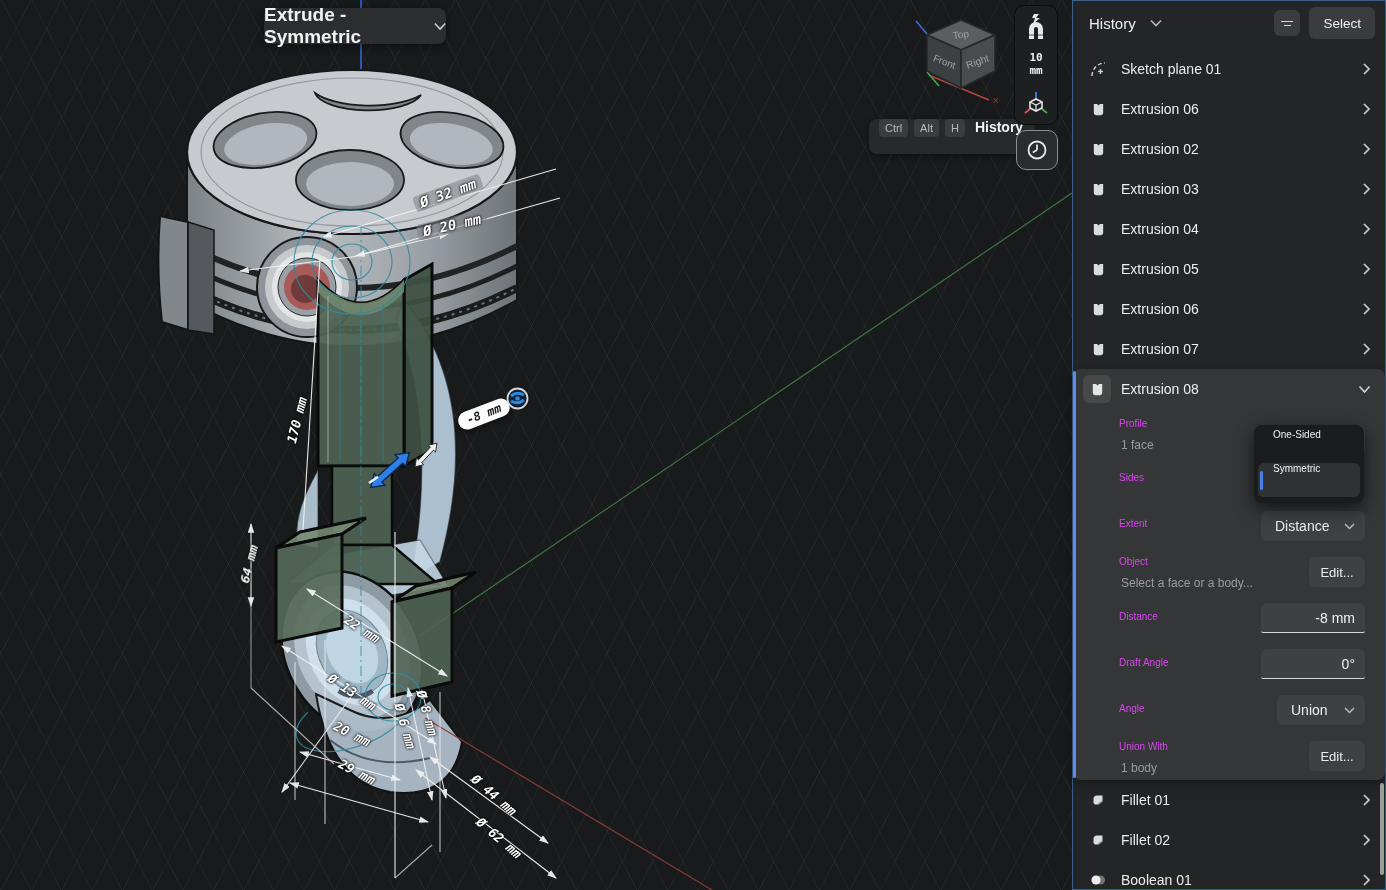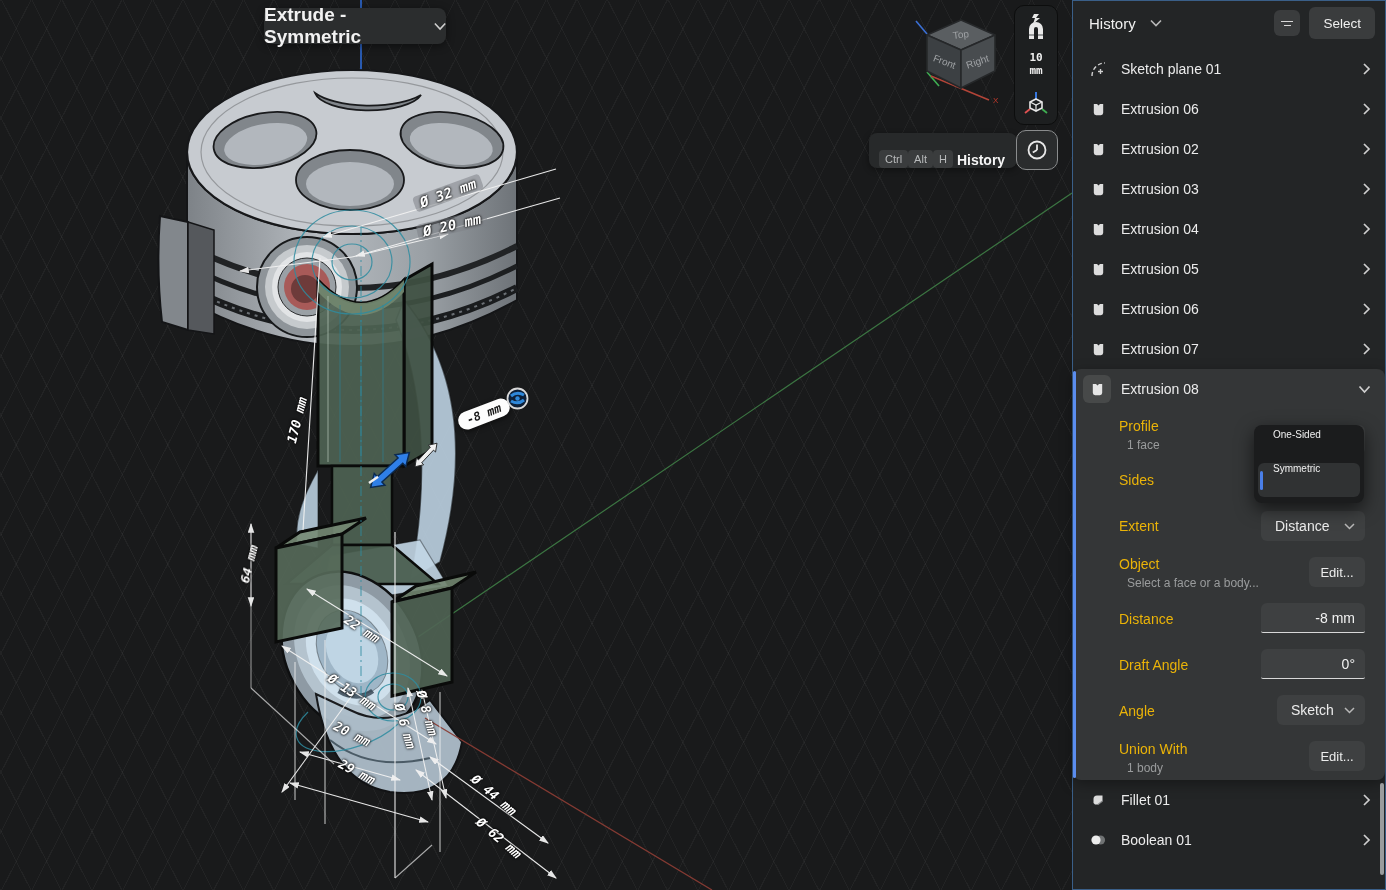--- a/index.html
+++ b/index.html
@@ -33,22 +33,22 @@
 
   .toolbar { position:absolute; left:1014px; top:5px; width:44px; height:120px; z-index:8;
     background:#1d1f20; border:1px solid #0c0d0d; border-radius:10px; display:flex;
     flex-direction:column; align-items:center; justify-content:space-between; padding:8px 0; }
   .snap-text { color:#f0f0f0; font:bold 11px "DejaVu Sans Mono", monospace; text-align:center; line-height:1.15; }
 
   .clock-btn { position:absolute; left:1016px; top:130px; width:42px; height:40px; z-index:8;
     background:#2a2c2d; border:1.5px solid #8a8c8d; border-radius:10px; display:flex;
     align-items:center; justify-content:center; cursor:pointer; }
 
-  .hint { position:absolute; left:869px; top:133px; height:35px; z-index:7; background:#27292a;
-    border-radius:8px; display:flex; align-items:flex-end; padding:0 12px 0 10px; 
+  .hint { position:absolute; left:869px; top:119px; height:35px; z-index:7; background:#27292a;
+    border-radius:8px; display:flex; align-items:flex-start; padding:0 12px 0 10px; gap:6px;
     box-shadow:0 2px 6px rgba(0,0,0,.4); }
   .key { background:#3a3c3d; color:#b8babb; font-size:11px; border-radius:4px; padding:3px 6px; }
   .hint .hl { color:#f5f5f5; font-size:14px; font-weight:bold; margin-left:4px; }
 
   .navcube { position:absolute; left:915px; top:12px; width:92px; height:92px; z-index:7; cursor:pointer; }
   .cube-label { fill:#9fa2a5; font-size:10px; font-family:"Liberation Sans",sans-serif; }
 
   .sphere-btn { position:absolute; left:506px; top:387px; width:23px; height:23px; z-index:6; cursor:pointer; }
 
   
@@ -76,22 +76,22 @@
     box-shadow:0 4px 14px rgba(0,0,0,.35); }
   .exp-accent { position:absolute; left:0; top:2px; width:3px; height:407px; background:#5b8def;
     border-radius:2px; z-index:3; }
   .exp-head { position:absolute; left:0; top:0; width:100%; height:40px; display:flex;
     align-items:center; padding:0 14px 0 10px; cursor:pointer; }
   .icon-chip { width:28px; height:28px; background:#474949; border-radius:6px; display:flex;
     align-items:center; justify-content:center; }
   .exp-head .rlabel { margin-left:10px; font-size:14px; }
   .exp-head .chev { margin-left:auto; }
 
-  .prow-label { position:absolute; left:46px; font-size:14px; color:#eab308; }
-  .prow-sub { position:absolute; left:54px; font-size:12px; color:#9a9c9d; }
+  .prow-label { position:absolute; left:46px; font-size:10px; color:#d946ef; }
+  .prow-sub { position:absolute; left:48px; font-size:12px; color:#9a9c9d; }
   .ctrl { position:absolute; right:20px; background:#3e4041; border-radius:6px; border:none;
     color:#ececec; font-size:13px; display:flex; align-items:center; justify-content:center;
     cursor:pointer; font-family:inherit; }
   .ctrl.dd { justify-content:space-between; padding:0 10px 0 14px; font-size:14px; }
   .inputbox { position:absolute; right:20px; width:104px; height:30px; background:#3e4041;
     border:none; border-bottom:1.5px solid #d8d8d8; border-radius:6px 6px 2px 2px; color:#f2f2f2;
     font-size:14px; text-align:right; padding:0 10px; font-family:inherit; }
 
   .popup { position:absolute; left:181px; top:56px; width:110px; height:78px; background:#1b1c1d;
     border-radius:8px; box-shadow:0 6px 18px rgba(0,0,0,.6); z-index:10; padding:4px; }
@@ -486,21 +486,21 @@
         <button class="ctrl" style="top:188px; width:56px; height:30px;">Edit...</button>
 
         <span class="prow-label" style="top:242px">Distance</span>
         <input class="inputbox" style="top: 234px;" value="-8 mm">
 
         <span class="prow-label" style="top:288px">Draft Angle</span>
         <input class="inputbox" style="top: 280px;" value="0°">
 
         <span class="prow-label" style="top:334px">Angle</span>
         <div class="ctrl dd" style="top:326px; width:88px; height:30px;">
-          <span>Sketch</span>
+          <span>Union</span>
           <svg width="11" height="7" viewBox="0 0 11 7">
             <polyline points="1,1 5.5,5.5 10,1" fill="none" stroke="#b8b8b8" stroke-width="1.5"></polyline>
           </svg>
         </div>
 
         <span class="prow-label" style="top:372px">Union With</span>
         <span class="prow-sub" style="top:392px">1 body</span>
         <button class="ctrl" style="top:372px; width:56px; height:30px;">Edit...</button>
       </div>
 
@@ -510,20 +510,32 @@
             <path d="M3.5,11 V7 Q3.5,3.5 7,3.5 H12.5 V9 L8,12.5 H5 Z" fill="#dcdcdc"></path>
             <path d="M12.5,9 L8,12.5" stroke="#8a8c8d" stroke-width="1.2"></path>
           </svg>
         </span>
         <span class="rlabel">Fillet 01</span>
         <svg class="chev" width="9" height="14" viewBox="0 0 9 14">
             <polyline points="2,2 7,7 2,12" fill="none" stroke="#cfcfcf" stroke-width="1.7"></polyline>
           </svg>
       </div>
 
+      <div class="hrow">
+        <span class="ric">
+          <svg width="16" height="16" viewBox="0 0 16 16">
+            <path d="M3.5,11 V7 Q3.5,3.5 7,3.5 H12.5 V9 L8,12.5 H5 Z" fill="#dcdcdc"></path>
+            <path d="M12.5,9 L8,12.5" stroke="#8a8c8d" stroke-width="1.2"></path>
+          </svg>
+        </span>
+        <span class="rlabel">Fillet 02</span>
+        <svg class="chev" width="9" height="14" viewBox="0 0 9 14">
+            <polyline points="2,2 7,7 2,12" fill="none" stroke="#cfcfcf" stroke-width="1.7"></polyline>
+          </svg>
+      </div>
 
       <div class="hrow">
         <span class="ric">
           <svg width="17" height="14" viewBox="0 0 17 14">
             <circle cx="10.5" cy="7" r="4.6" fill="#6f7273"></circle>
             <circle cx="6" cy="7" r="4.6" fill="#ececec"></circle>
           </svg>
         </span>
         <span class="rlabel">Boolean 01</span>
         <svg class="chev" width="9" height="14" viewBox="0 0 9 14">

